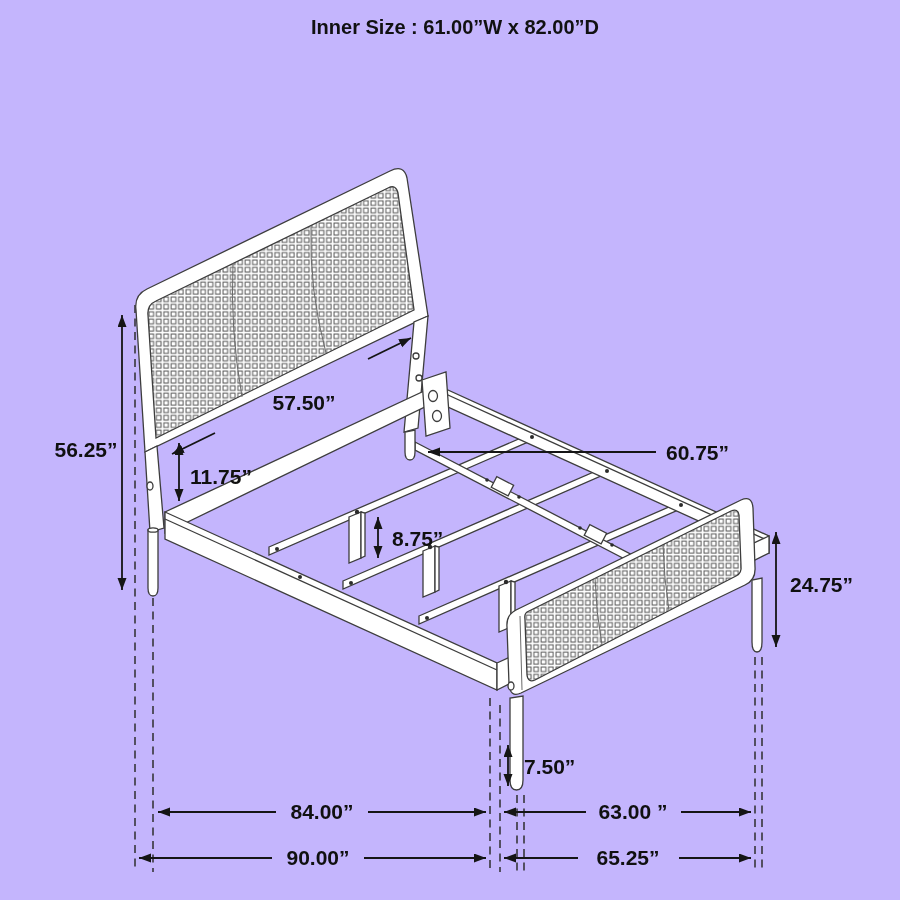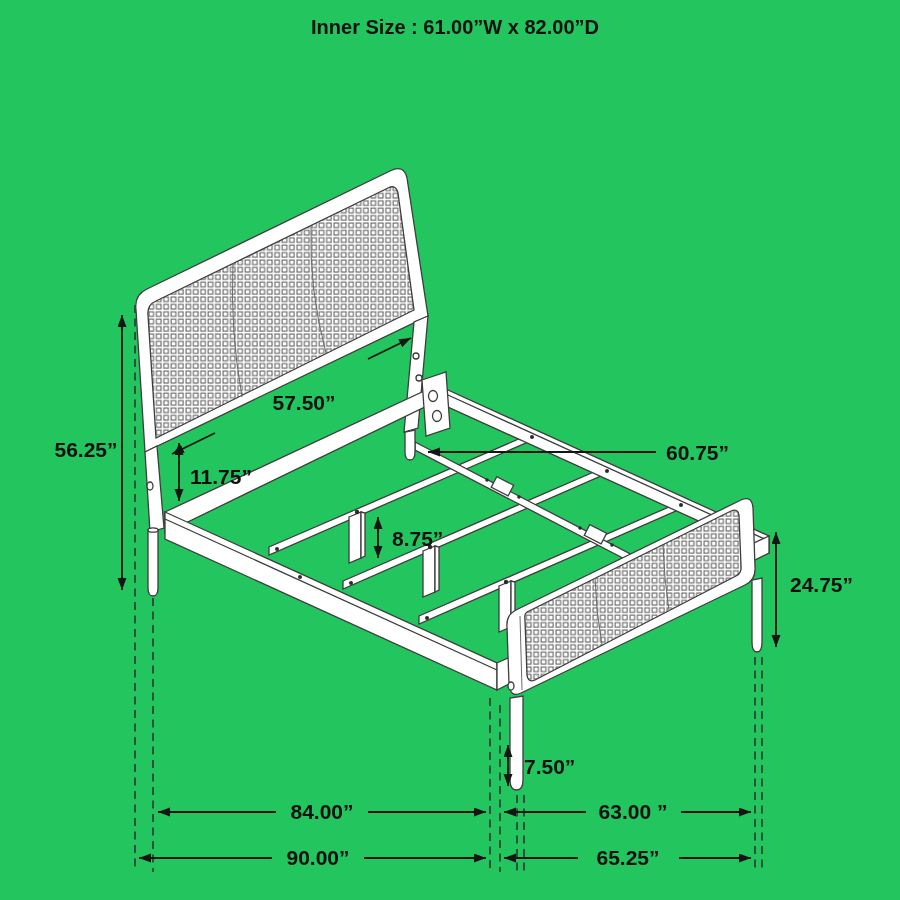--- a/index.html
+++ b/index.html
@@ -1,16 +1,16 @@
 <!DOCTYPE html>
 <html><head>
 <meta charset="utf-8">
 <style>
   html,body{margin:0;padding:0;background:#ffffff;}
-  .stage{width:900px;height:900px;position:relative;background:#22c55e;font-family:"Liberation Sans",sans-serif;}
+  .stage{width:900px;height:900px;position:relative;background:#c4b5fd;font-family:"Liberation Sans",sans-serif;}
   svg{display:block;}
   .ttl{font-family:"Liberation Sans",sans-serif;font-weight:bold;font-size:20px;fill:#111;}
   .lbl{font-family:"Liberation Sans",sans-serif;font-weight:bold;font-size:21px;fill:#101010;}
   .ln{stroke:#3d3d3d;stroke-width:1.3;fill:none;}
   .part{stroke:#3d3d3d;stroke-width:1.3;fill:#ffffff;}
   .mesh{stroke:#3d3d3d;stroke-width:1.3;}
   .crease{stroke:#6a6a6a;stroke-width:1;fill:none;}
   .dim{stroke:#151515;stroke-width:1.8;fill:none;}
   .dash{stroke:#2e2e2e;stroke-width:1.5;fill:none;stroke-dasharray:8 5.5;}
   .dot{fill:#2b2b2b;stroke:none;}

